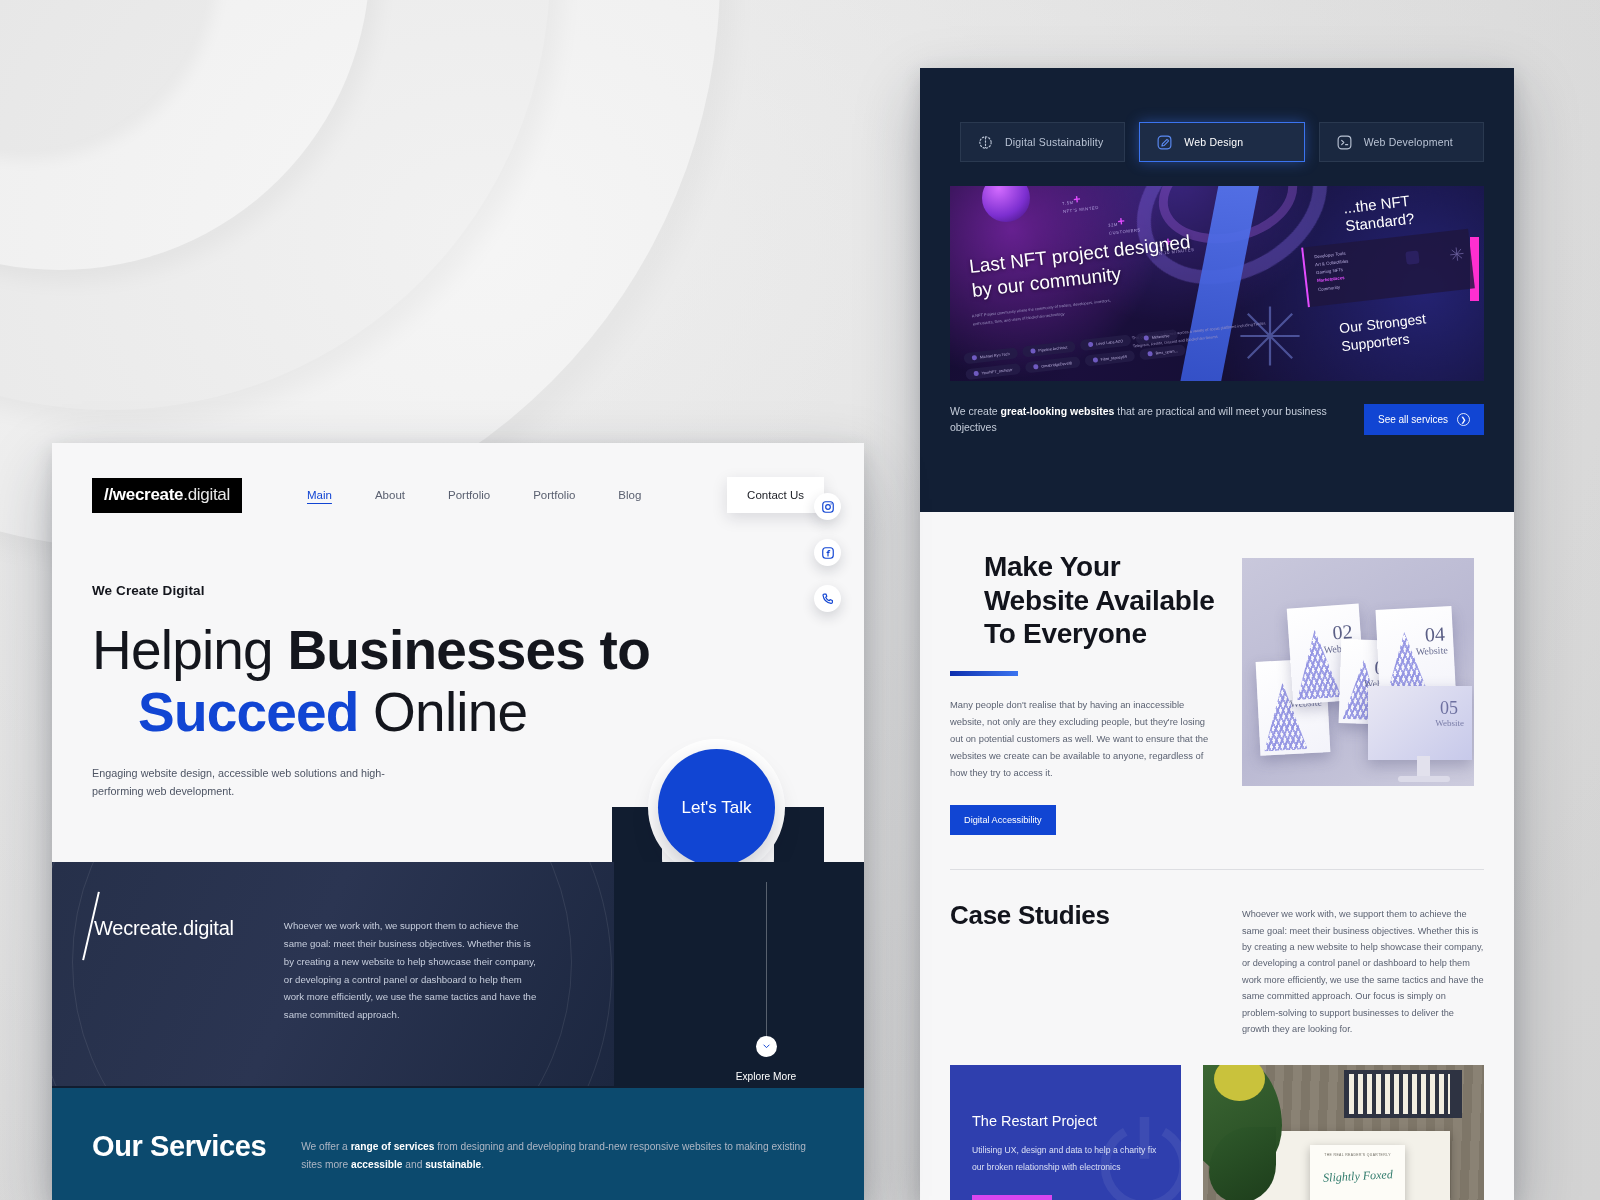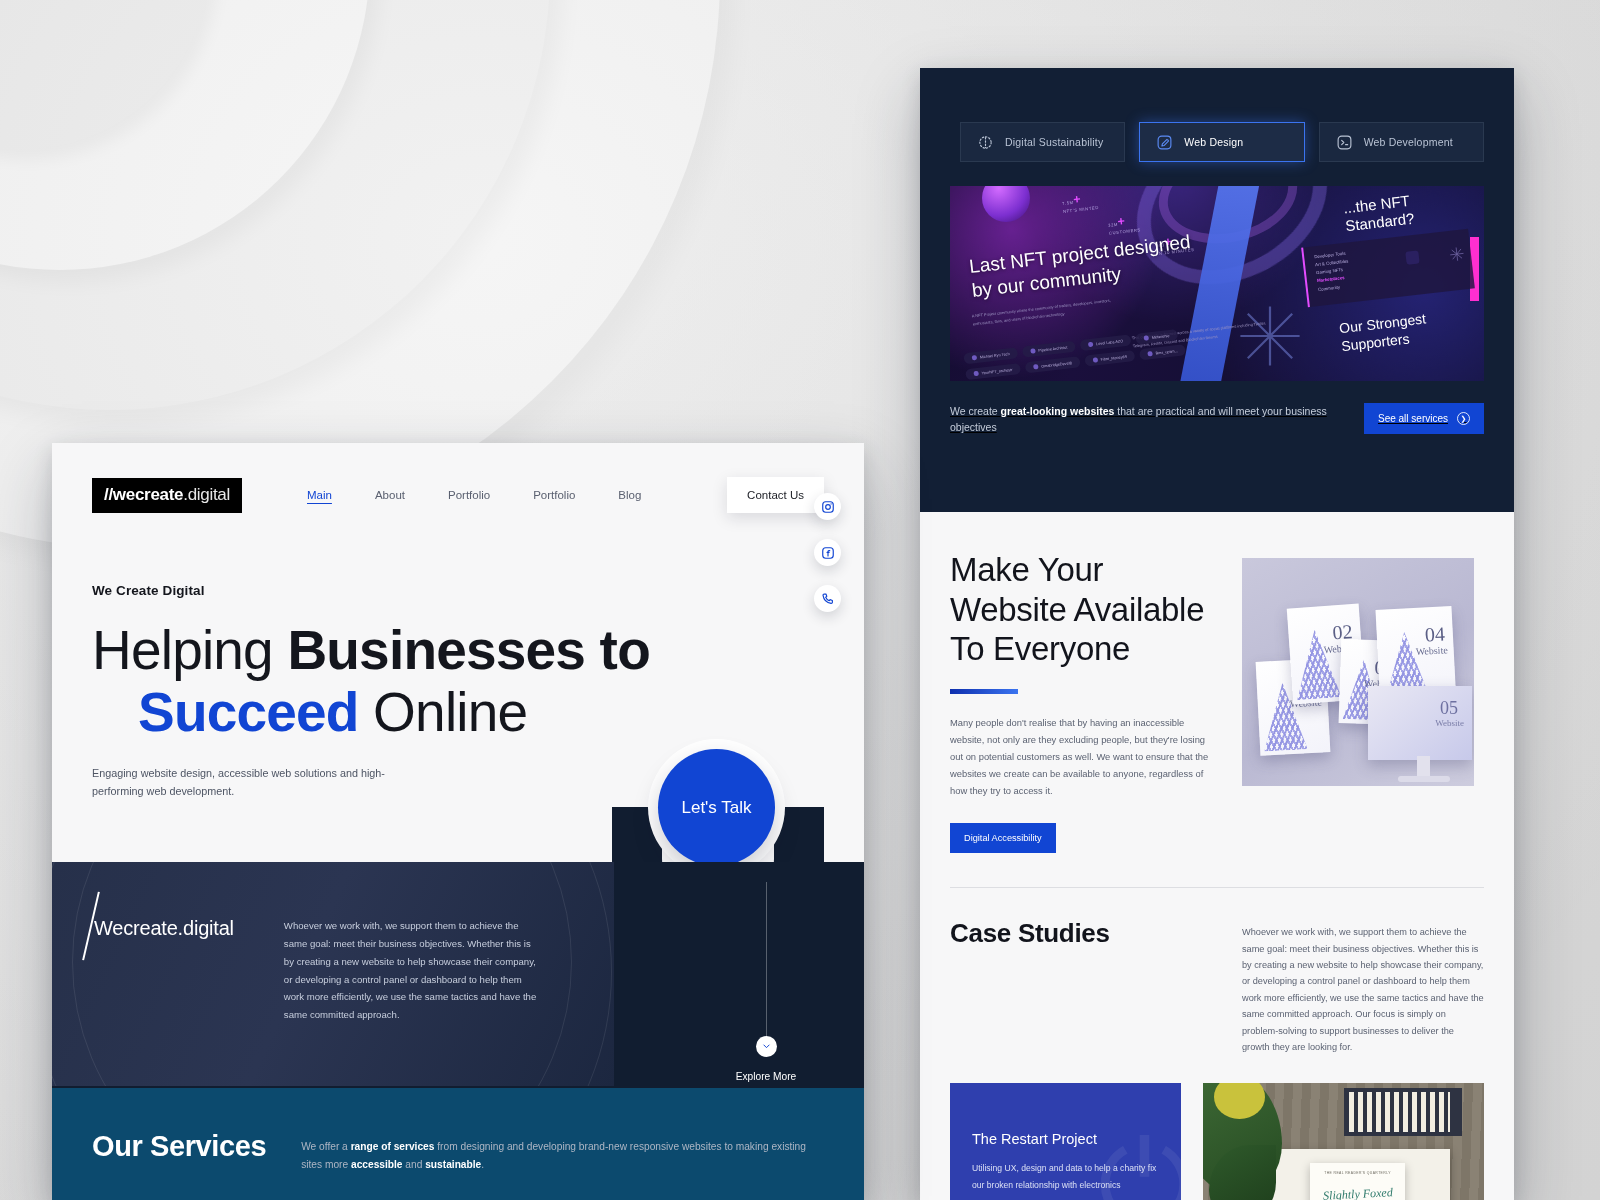--- a/index.html
+++ b/index.html
@@ -85,34 +85,34 @@
   .h-body { position:absolute; left:22px; top:118px; width: 150px; font-size:3.9px; color:#9d94c2;
             line-height:2.1; transform: rotate(-6.5deg); }
   .h-body2 { position:absolute; left:182px; top:140px; width: 150px; font-size:3.9px; color:#9d94c2;
             line-height:2.1; transform: rotate(-6.5deg); }
   .h-chips { position:absolute; left: 14px; top: 152px; width: 270px; transform: rotate(-6.5deg);
              display:flex; flex-wrap:wrap; gap:5px; }
   .h-chip { background: rgba(36,28,72,.85); border-radius:12px; padding:3px 8px;
             font-size:3.8px; color:#bdb2e0; display:flex; gap:3px; align-items:center;}
   .h-chip .dot { width:5px;height:5px;border-radius:50%;background:#6f5ac0;display:block;}
 
-  .rc-caption { display:flex; gap: 20px; padding: 22px 0 0 0; text-decoration: underline; }
+  .rc-caption { display:flex; align-items:center; gap: 20px; padding: 22px 0 0 0; }
   .rc-caption p { color:#c5cdda; font-size: 10.5px; line-height: 1.55; flex:1; }
   .rc-caption p b { color:#ffffff; font-weight:700; }
   .btn-blue { background:#1145d3; color:#fff; font-size:10px; padding: 0 14px; height: 31px;
               display:flex; align-items:center; gap:9px; flex:none; }
   .btn-blue .arrow { width:13px; height:13px; border:1px solid rgba(255,255,255,.85);
                      border-radius:50%; display:flex; align-items:center; justify-content:center;
                      font-size:7px; line-height:1; }
 
   .rc-light { background:#f7f7f8; padding: 38px 30px 0 30px; }
   .mw-row { display:flex; gap: 22px; }
   .mw-left { width: 270px; }
-  .mw-left h2 { font-size: 33px; line-height: 1.2; letter-spacing: -.3px; color:#12141c;
-                font-weight: 400; }
+  .mw-left h2 { font-size: 28px; line-height: 1.2; letter-spacing: -.3px; color:#12141c;
+                font-weight: 700; margin-left: 34px; }
   .mw-rule { width: 68px; height: 5px; margin: 20px 0 20px 0;
              background: linear-gradient(90deg,#0e2fae,#3b74f0); }
   .mw-left p { font-size: 9.4px; line-height: 1.82; color:#5b6272; }
   .btn-solid { display:inline-flex; align-items:center; justify-content:center;
                background:#1145d3; color:#fff; font-size: 9.2px; height: 30px; padding: 0 14px;
                margin-top: 24px; }
   .mw-img { width: 232px; height: 228px; flex:none; align-self: flex-start; margin-top: 8px;
             background: linear-gradient(150deg,#c9c8dc 0%,#b9b8d2 55%,#cdccde 100%);
             position:relative; overflow:hidden; }
   .card3d { position:absolute; background: linear-gradient(160deg,#ffffff,#f3f3fa);

